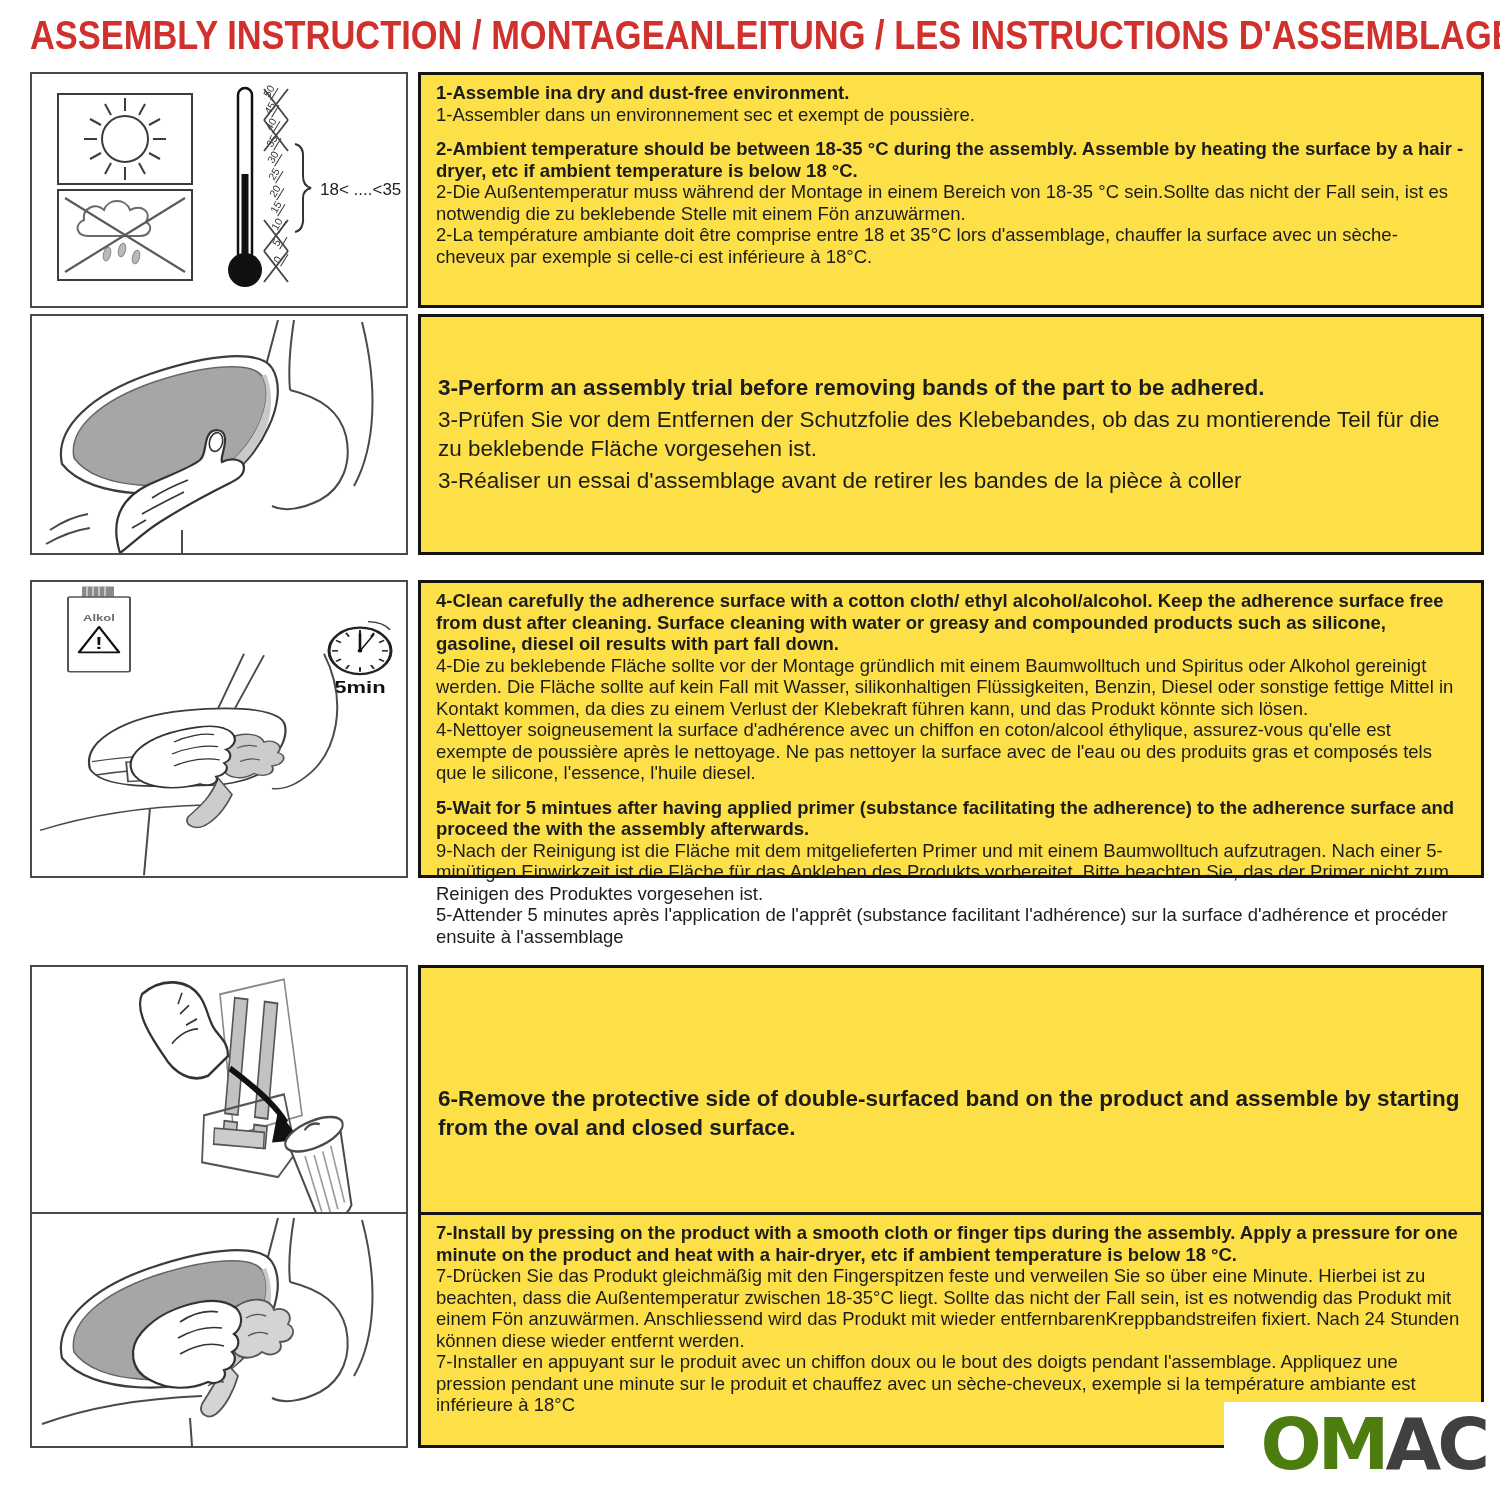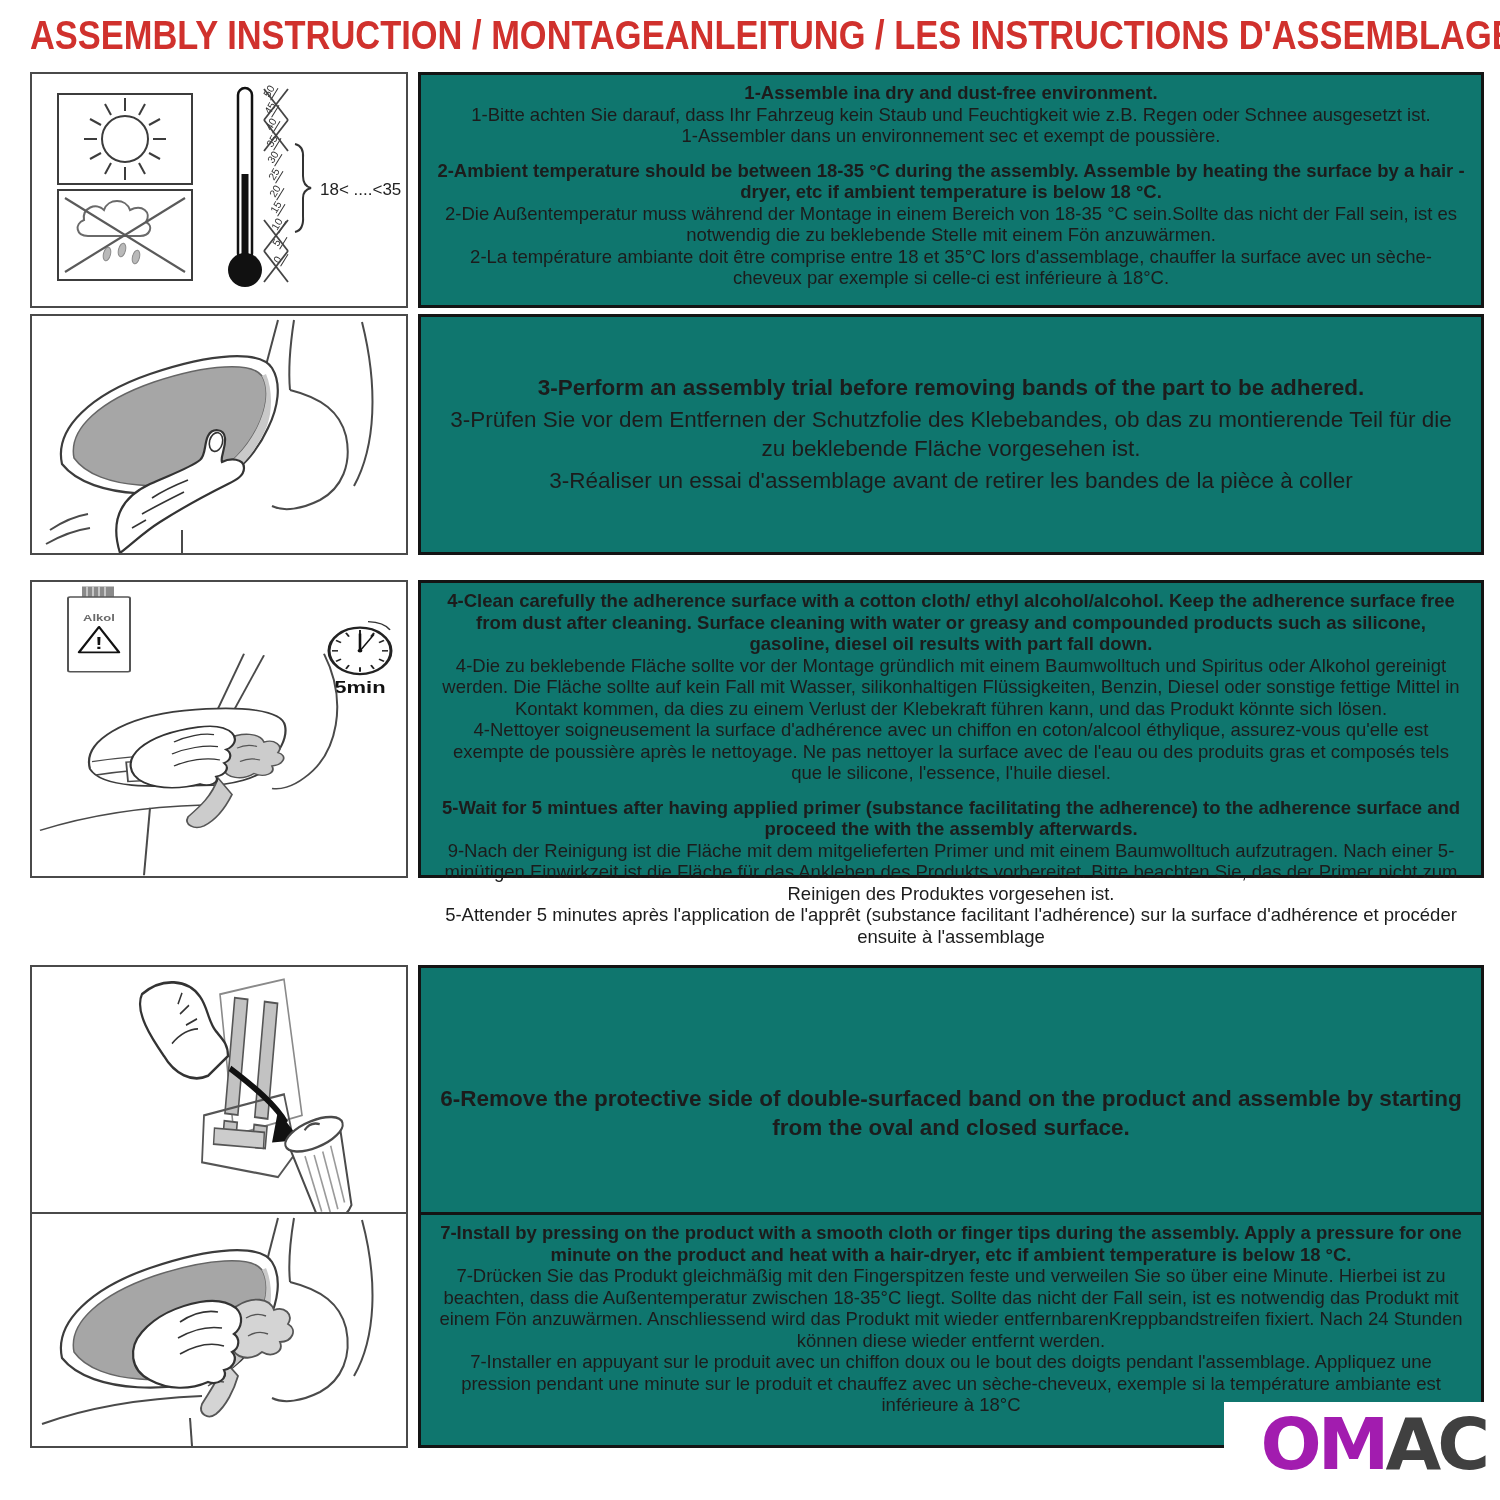--- a/index.html
+++ b/index.html
@@ -4,40 +4,40 @@
 <style>
   html,body{margin:0;padding:0;background:#fff;}
   .page{position:relative;width:1500px;height:1500px;background:#fff;
         font-family:"Liberation Sans", sans-serif;color:#1c1c1c;overflow:hidden;}
   .title{position:absolute;left:30px;top:12px;font-size:41px;font-weight:bold;
          color:#d0312d;white-space:nowrap;transform:scaleX(0.84);
          transform-origin:left top;letter-spacing:0px;}
   .illu{position:absolute;left:30px;width:378px;border:2px solid #4a4a4a;
         background:#fff;box-sizing:border-box;}
   .tbox{position:absolute;left:418px;width:1066px;border:3px solid #141414;
-        background:#0f766e;box-sizing:border-box;padding:7px 15px;text-align:center;}
+        background:#fde047;box-sizing:border-box;padding:7px 15px;}
   .r1{top:72px;height:236px;}
   .r2{top:314px;height:241px;}
   .r3{top:580px;height:298px;}
   .r4{top:965px;height:297px;}
   .r5{top:1212px;height:236px;}
   .tbox p{margin:0;}
   .t-sm{font-size:18.5px;line-height:21.5px;}
   .t-lg{font-size:22.5px;line-height:28.5px;}
   .t-lg p{margin:2px 0;}
   .b{font-weight:bold;}
   .gap{margin-top:13px !important;}
   .vcenter{display:flex;flex-direction:column;justify-content:center;padding:28px 17px;}
   .r5.tbox{padding-top:7px;}
   svg{display:block;width:100%;height:100%;}
   .logo{position:absolute;top:1402px;right:14px;width:262px;height:84px;background:#fff;
         display:flex;align-items:center;justify-content:flex-end;z-index:5;
         font-family:"DejaVu Sans", sans-serif;font-weight:bold;font-size:72px;
         letter-spacing:-4px;line-height:1;}
-  .logo .k{color:#a21caf;}
+  .logo .k{color:#4d7c0f;}
   .logo .r{color:#404040;}
 </style>
 </head>
 <body>
 
 <div class="page">
 
   <div class="title">ASSEMBLY INSTRUCTION / MONTAGEANLEITUNG / LES INSTRUCTIONS D'ASSEMBLAGE</div>
 
   <div class="illu r1">
@@ -137,21 +137,20 @@
             <line x1="256" y1="177" x2="232" y2="208"></line>
         </g>
         <path d="M263,70 Q272,72 271,84 L271,102 Q271,112 279,114 Q271,116 271,124 L271,142 Q272,156 263,158" fill="none" stroke="#333" stroke-width="2"></path>
         <text x="288" y="121" font-size="17" fill="#222" font-family="Liberation Sans, sans-serif">18&lt; ....&lt;35 C</text>
       </g>
     </svg>
   </div>
 
   <div class="tbox r1 t-sm">
     <p class="b">1-Assemble ina dry and dust-free environment.</p>
-    <p>1-Bitte achten Sie darauf, dass Ihr Fahrzeug kein Staub und Feuchtigkeit wie z.B. Regen oder Schnee ausgesetzt ist.</p>
     <p>1-Assembler dans un environnement sec et exempt de poussière.</p>
     <p class="b gap">2-Ambient temperature should be between 18-35 °C  during the assembly. Assemble by heating the surface by a hair -dryer, etc if ambient temperature is below 18 °C.</p>
     <p>2-Die Außentemperatur muss während der Montage in einem Bereich von 18-35 °C  sein.Sollte das nicht der Fall sein, ist es notwendig die zu beklebende Stelle mit einem Fön anzuwärmen.</p>
     <p>2-La température ambiante doit être comprise entre 18 et 35°C lors d'assemblage, chauffer la surface avec un sèche-cheveux par exemple si celle-ci est inférieure à 18°C.</p>
   </div>
 
   <div class="illu r2">
     <svg viewBox="0 0 374 237" preserveAspectRatio="none">
       <g fill="none" stroke="#4a4a4a" stroke-width="2">
         <path d="M246,4 L228,72"></path>

